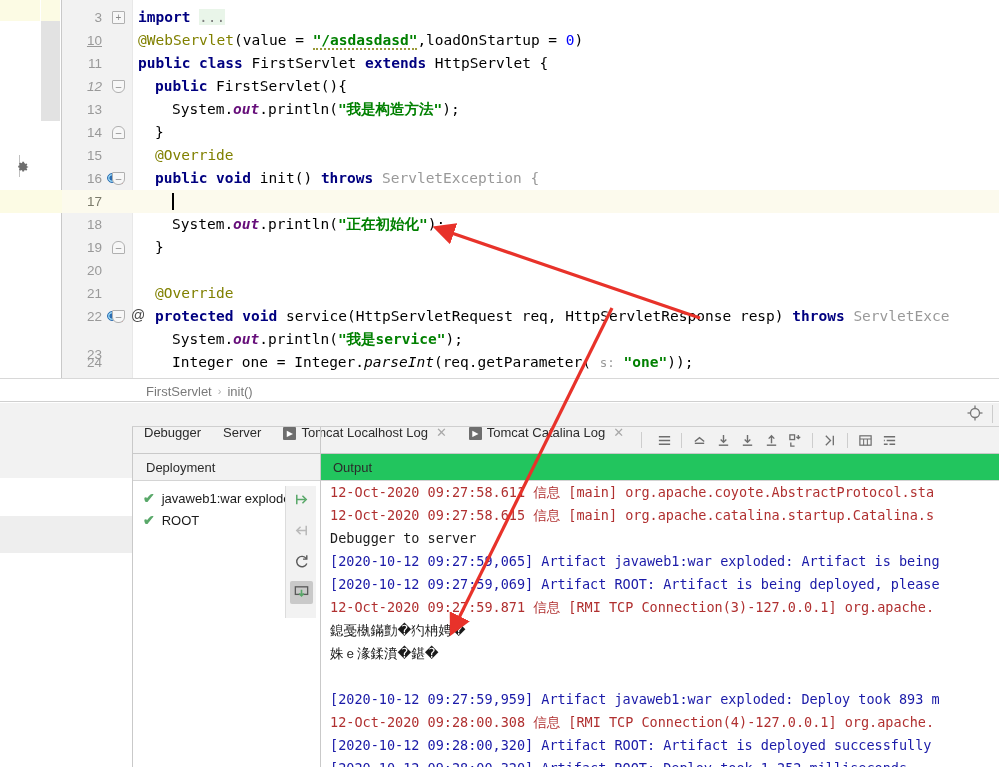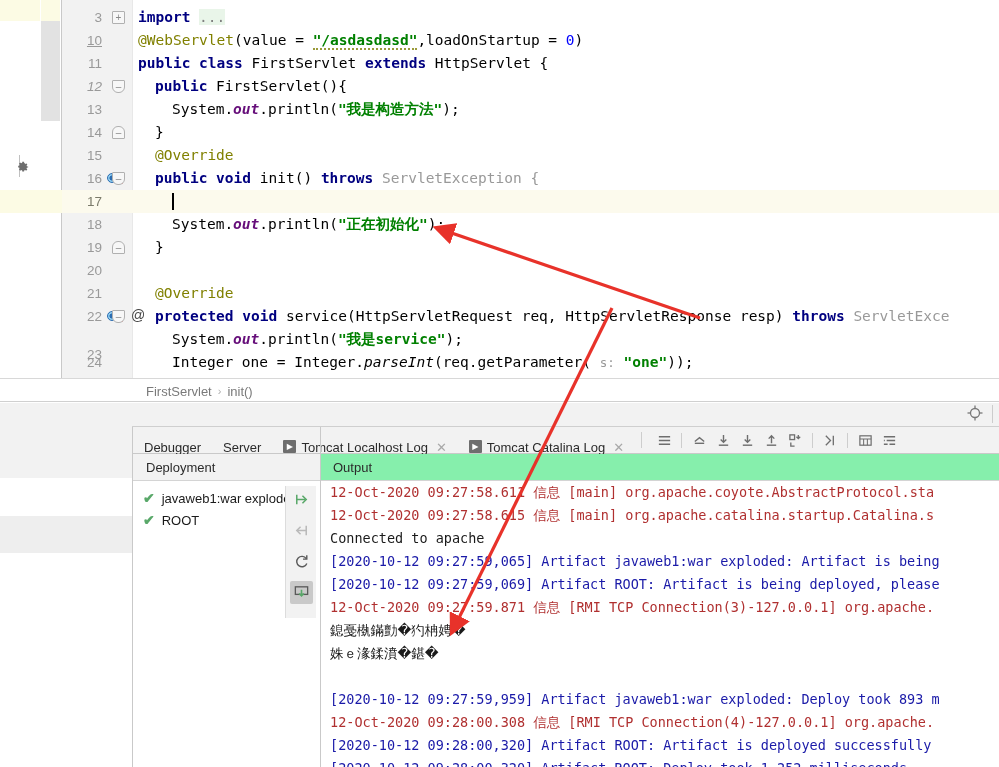--- a/index.html
+++ b/index.html
@@ -168,21 +168,21 @@
   #bottom-left-border {
     position: absolute; left: 132px; top: 0; width: 1px; height: 340px; background: #c9c9c9;
   }
 
   #tabs-row {
     position: absolute; left: 133px; top: 0; width: 866px; height: 27px;
     display: flex; align-items: center; border-bottom: 1px solid #c9c9c9;
     background: #f2f2f2;
   }
   .tab {
-    height: 27px; display: flex; align-items: flex-start; gap: 5px;
+    height: 27px; display: flex; align-items: flex-end; gap: 5px;
     padding: 16px 11px; font-size: 13px; color: #2b2b2b; position: relative;
     font-family: "Liberation Sans", sans-serif; white-space: nowrap;
   }
   .tab.active::after {
     content: ""; position: absolute; left: 6px; right: 6px; bottom: 0;
     height: 2px; background: #4f6b8f;
   }
   .run-badge {
     width: 13px; height: 13px; background: #6e6e6e;
     display: flex; align-items: center; justify-content: center;
@@ -228,21 +228,21 @@
     position: absolute; left: 320px; top: 0px; width: 1px; height: 340px; background: #c9c9c9;
   }
 
   
   #output-panel {
     position: absolute; left: 321px; top: 27px; width: 678px; height: 313px;
     background: #ffffff;
   }
   #output-header {
     position: absolute; left: 0; top: 0; width: 678px; height: 27px;
-    background: #86efac; border-bottom: 1px solid #d4d4d4;
+    background: #22c55e; border-bottom: 1px solid #d4d4d4;
     display: flex; align-items: center; padding-left: 12px;
     font-size: 13px; color: #2b2b2b;
   }
   #log-lines {
     position: absolute; left: 0; top: 27px; width: 678px; height: 286px;
     overflow: hidden;
     font-family: "DejaVu Sans Mono", monospace; font-size: 13.5px; line-height: 23px;
   }
   .log-line {
     position: absolute; left: 9px; white-space: pre; height: 23px;
@@ -485,21 +485,21 @@
         </div>
       </div>
     </div>
     <div id="deployment-border"></div>
 
     <div id="output-panel">
       <div id="output-header">Output</div>
       <div id="log-lines">
           <div class="log-line log-red" style="top: 0px;">12-Oct-2020 09:27:58.611 信息 [main] org.apache.coyote.AbstractProtocol.sta</div>
           <div class="log-line log-red" style="top: 23px;">12-Oct-2020 09:27:58.615 信息 [main] org.apache.catalina.startup.Catalina.s</div>
-          <div class="log-line log-black" style="top: 46px;">Connected to apache</div>
+          <div class="log-line log-black" style="top: 46px;">Debugger to server</div>
           <div class="log-line log-blue" style="top: 69px;">[2020-10-12 09:27:59,065] Artifact javaweb1:war exploded: Artifact is being</div>
           <div class="log-line log-blue" style="top: 92px;">[2020-10-12 09:27:59,069] Artifact ROOT: Artifact is being deployed, please</div>
           <div class="log-line log-red" style="top: 115px;">12-Oct-2020 09:27:59.871 信息 [RMI TCP Connection(3)-127.0.0.1] org.apache.</div>
           <div class="log-line log-garble" style="top: 138px;">鎴戞槸鏋勯�犳柟娉�</div>
           <div class="log-line log-garble" style="top: 161px;">姝ｅ湪鍒濆�鍖�</div>
           <div class="log-line log-blue" style="top: 207px;">[2020-10-12 09:27:59,959] Artifact javaweb1:war exploded: Deploy took 893 m</div>
           <div class="log-line log-red" style="top: 230px;">12-Oct-2020 09:28:00.308 信息 [RMI TCP Connection(4)-127.0.0.1] org.apache.</div>
           <div class="log-line log-blue" style="top: 253px;">[2020-10-12 09:28:00,320] Artifact ROOT: Artifact is deployed successfully</div>
           <div class="log-line log-blue" style="top: 276px;">[2020-10-12 09:28:00,320] Artifact ROOT: Deploy took 1.252 milliseconds</div>
         </div>

